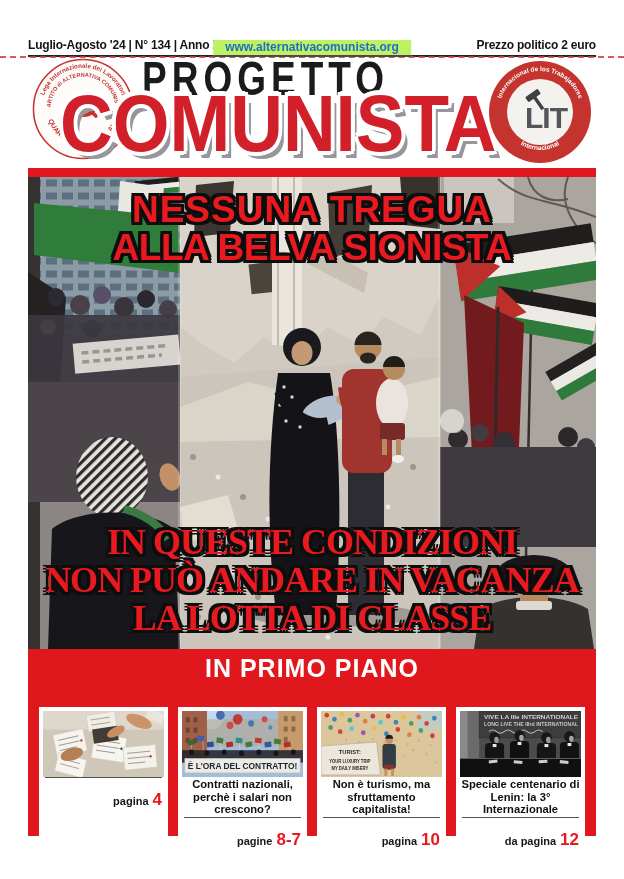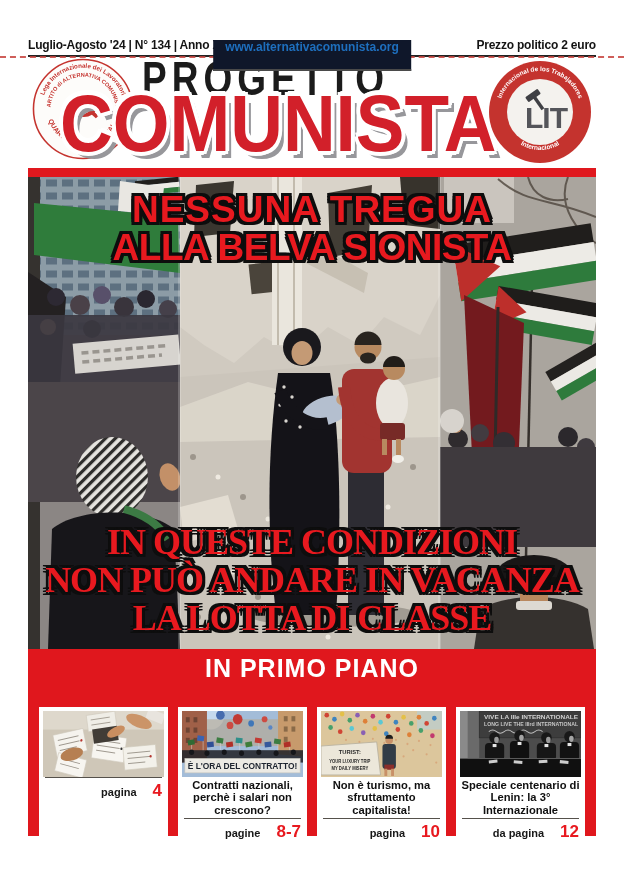--- a/index.html
+++ b/index.html
@@ -4,21 +4,21 @@
 <style>
   html,body{margin:0;padding:0;background:#ffffff;}
   .page{position:relative;width:624px;height:879px;background:#ffffff;overflow:hidden;
         font-family:"Liberation Sans",sans-serif;}
   
   .topbar{position:absolute;left:28px;right:28px;top:30px;height:22px;
           border-bottom:2px solid #242424;display:flex;justify-content:space-between;
           align-items:flex-end;padding-bottom:3px;font-size:12px;font-weight:700;color:#141414;
           letter-spacing:-0.2px;}
   .site-link{position:absolute;left:50%;top:40px;transform:translateX(-50%);
-             background:#0f172a;padding:0 12px 15px;color:#1e6fbe;font-size:12px;font-weight:700;
+             background:#bef264;padding:0 12px 1px;color:#1e6fbe;font-size:12px;font-weight:700;
              border-bottom:2px solid #4a4a4a;z-index:5;text-decoration:none;}
   .red-dashes{position:absolute;left:0;top:56px;width:624px;border-top:2px dashed #c7433e;opacity:.85;}
   
   .badge{position:absolute;z-index:2;}
   .badge.left{left:32px;top:58px;width:102px;height:102px;}
   .badge.right{left:488px;top:60px;width:104px;height:104px;}
   .title-top{position:absolute;left:142px;top:52px;z-index:1;color:#1b1b1b;font-weight:700;
              font-size:37px;letter-spacing:5px;transform:scaleY(1.30);transform-origin:top left;
              white-space:nowrap;}
   .title-main{position:absolute;left:60px;top:84px;z-index:3;color:#d2202a;font-weight:700;
@@ -46,22 +46,22 @@
   .band{position:absolute;left:28px;top:649px;width:568px;height:187px;background:#e0171d;box-sizing:border-box;}
   .band-title{margin:5px 0 24px;text-align:center;color:#ffffff;font-weight:700;
               font-size:25px;letter-spacing:1px;}
   .cards{display:flex;gap:10px;padding:0 11px;}
   .card{flex:1;background:#ffffff;height:138px;box-sizing:border-box;padding:4px 4px 5px;
         display:flex;flex-direction:column;}
   .photo{height:66px;flex:none;position:relative;overflow:hidden;background:#9a948c;}
   .photo svg{position:absolute;left:0;top:0;width:100%;height:100%;}
   .caption{flex:1;display:flex;align-items:center;justify-content:center;text-align:center;
            font-size:11.2px;font-weight:700;line-height:1.12;color:#101010;padding:1px 0;}
-  .pagerow{border-top:1.5px solid #55514b;margin:0 2px;padding-top:4px;
-           display:flex;justify-content:flex-end;align-items:baseline;gap:16px;}
+  .pagerow{border-top:1.5px solid #55514b;margin:0 2px;padding-top:13px;
+           display:flex;justify-content:flex-end;align-items:baseline;gap:4px;}
   .pagelabel{font-size:11px;font-weight:700;color:#171717;}
   .pagenum{font-size:17px;font-weight:700;color:#e8191f;line-height:1;}
 </style>
 </head>
 <body>
 
 <div class="page">
 
   <div class="topbar">
     <span>Luglio-Agosto '24 | N° 134 | Anno XVIII</span>

